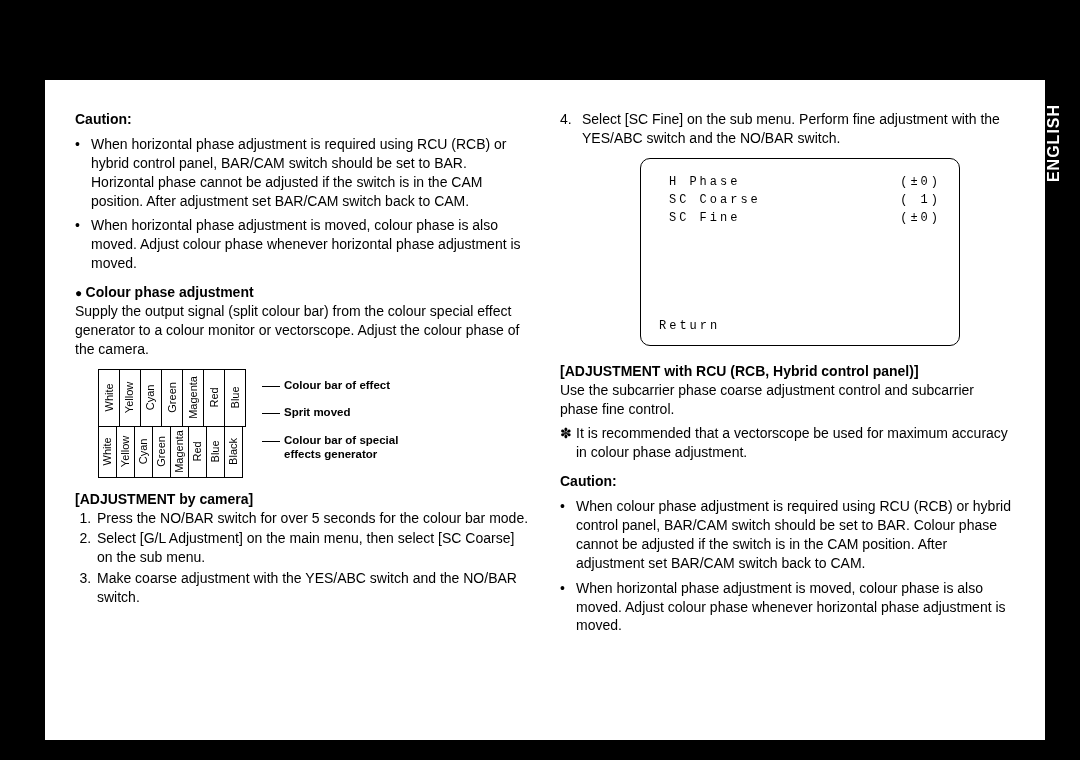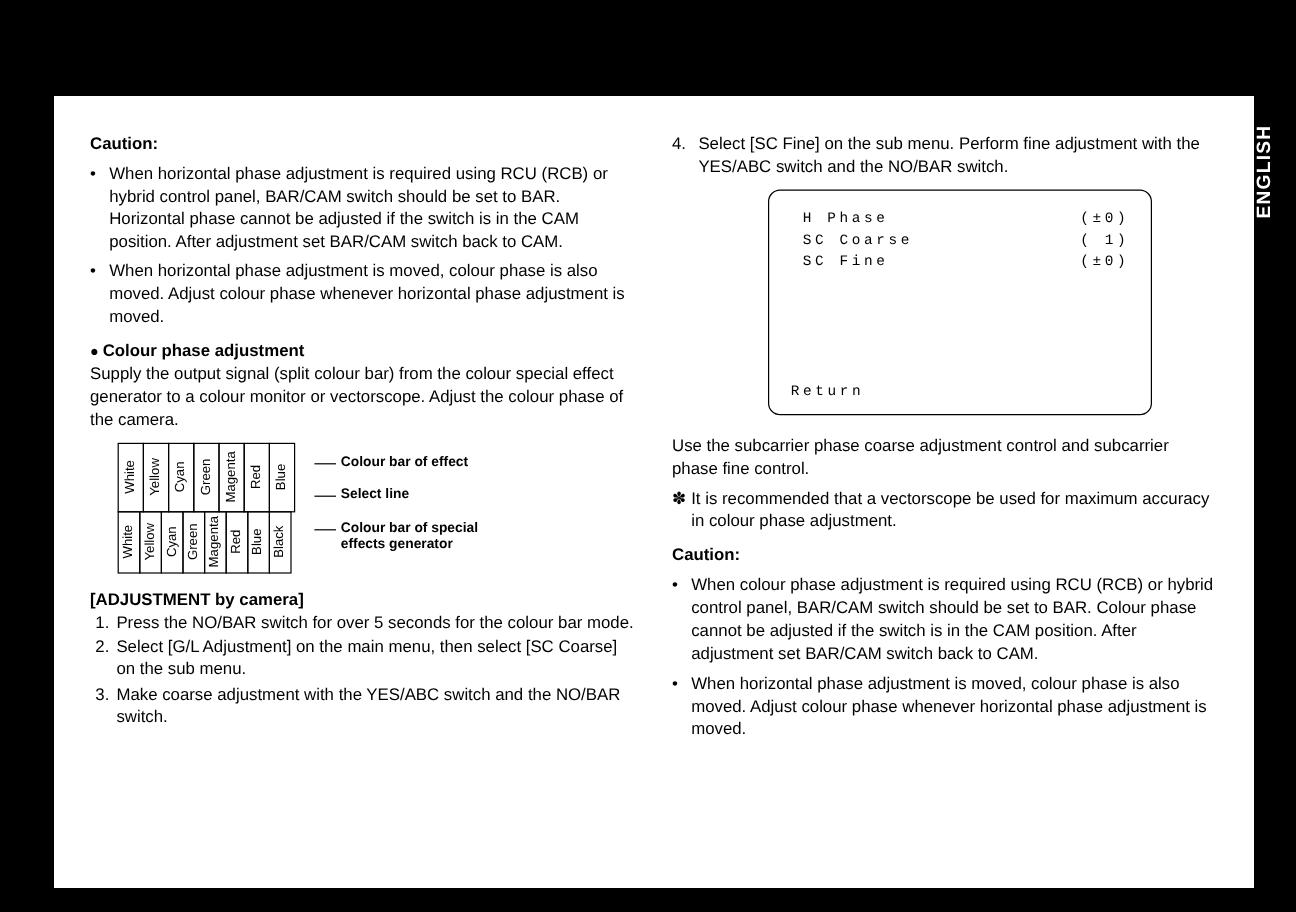--- a/index.html
+++ b/index.html
@@ -156,21 +156,21 @@
             <div class="cb-cell">
                 <span>Blue</span>
               </div>
             <div class="cb-cell">
                 <span>Black</span>
               </div>
           </div>
         </div>
         <div class="cb-labels">
           <div class="lab bold">Colour bar of effect</div>
-          <div class="lab sprit bold">Select line</div>
+          <div class="lab sprit bold">Sprit moved</div>
           <div class="lab bot bold">
             <span>Colour bar of special</span><br>
             <span>effects generator</span>
           </div>
         </div>
       </div>
 
       <div class="bold">[ADJUSTMENT by camera]</div>
       <ol>
         <li>Press the NO/BAR switch for over 5 seconds for the colour bar mode.</li>
@@ -196,20 +196,21 @@
             <span>( 1)</span>
           </div>
           <div class="row">
             <span>SC Fine</span>
             <span>(±0)</span>
           </div>
         </div>
         <div class="ret">Return</div>
       </div>
 
+      <div class="bold">[ADJUSTMENT with RCU (RCB, Hybrid control panel)]</div>
       <div class="mb4">Use the subcarrier phase coarse adjustment control and subcarrier phase fine control.</div>
 
       <div class="item mb6">
         <div class="mk">✽</div>
         <div class="tx">It is recommended that a vectorscope be used for maximum accuracy in colour phase adjustment.</div>
       </div>
 
       <div class="bold mb4">Caution:</div>
       <div class="item mb4">
         <div class="mk">•</div>

